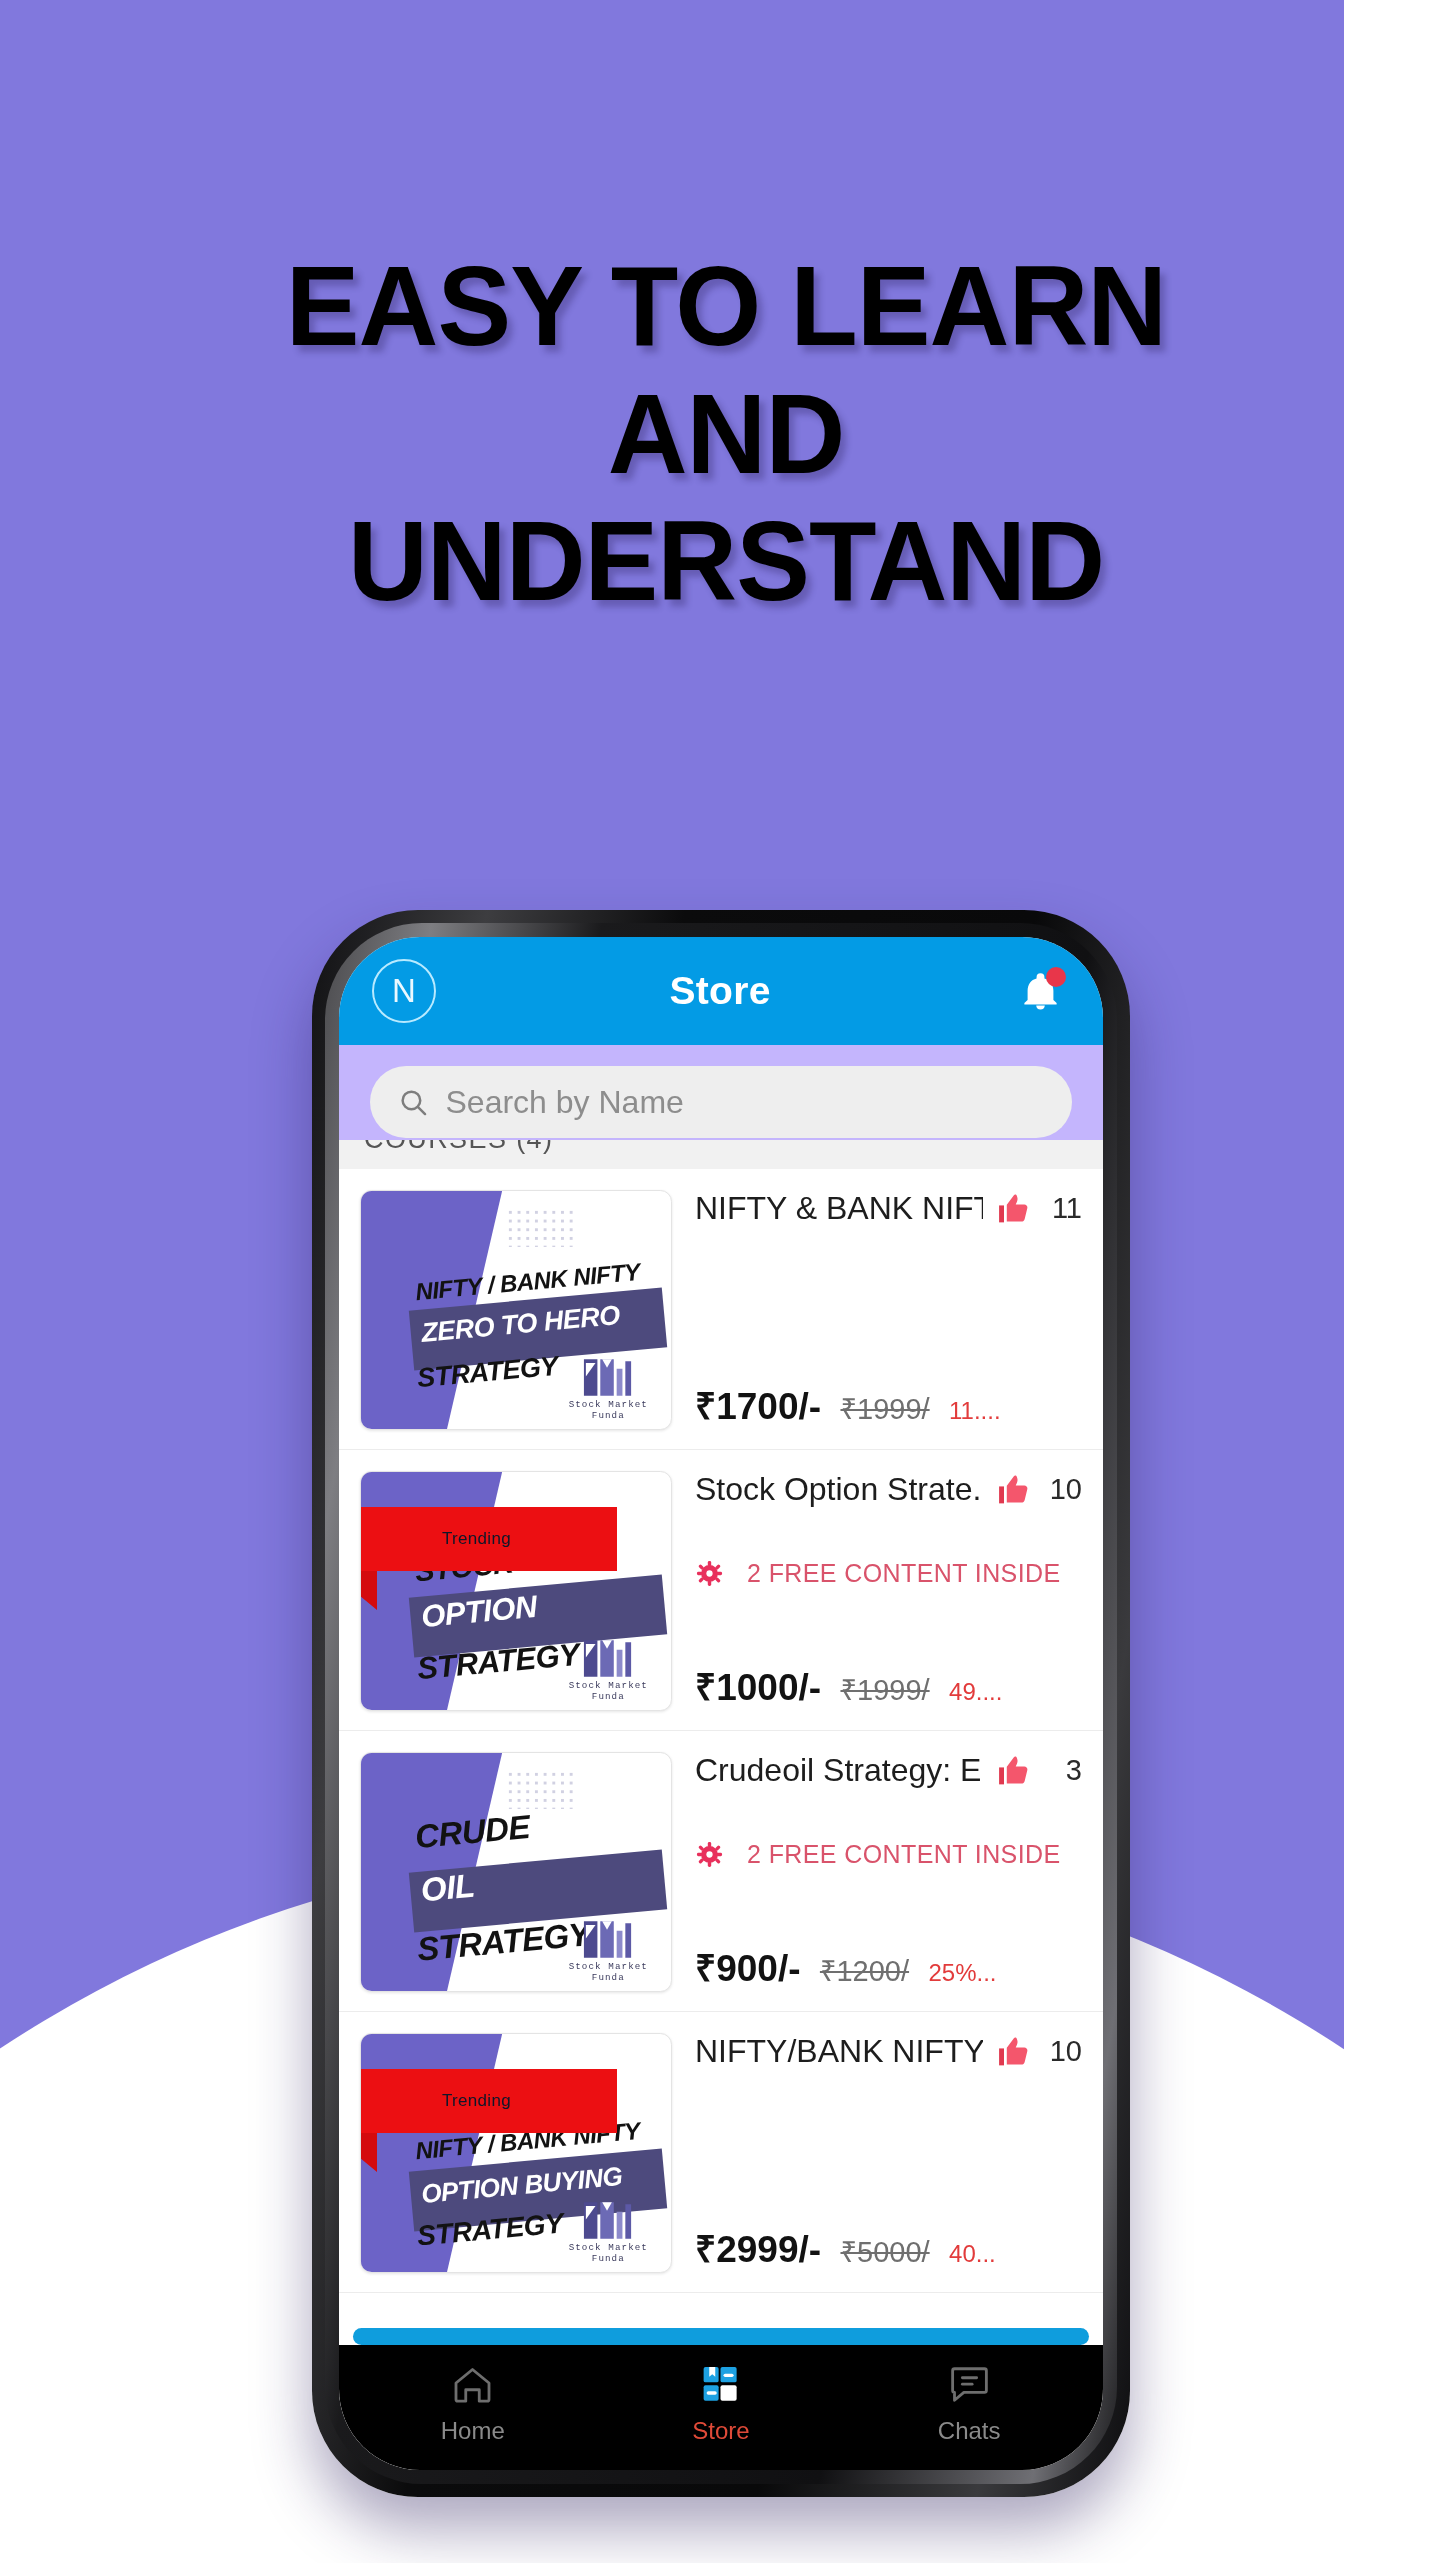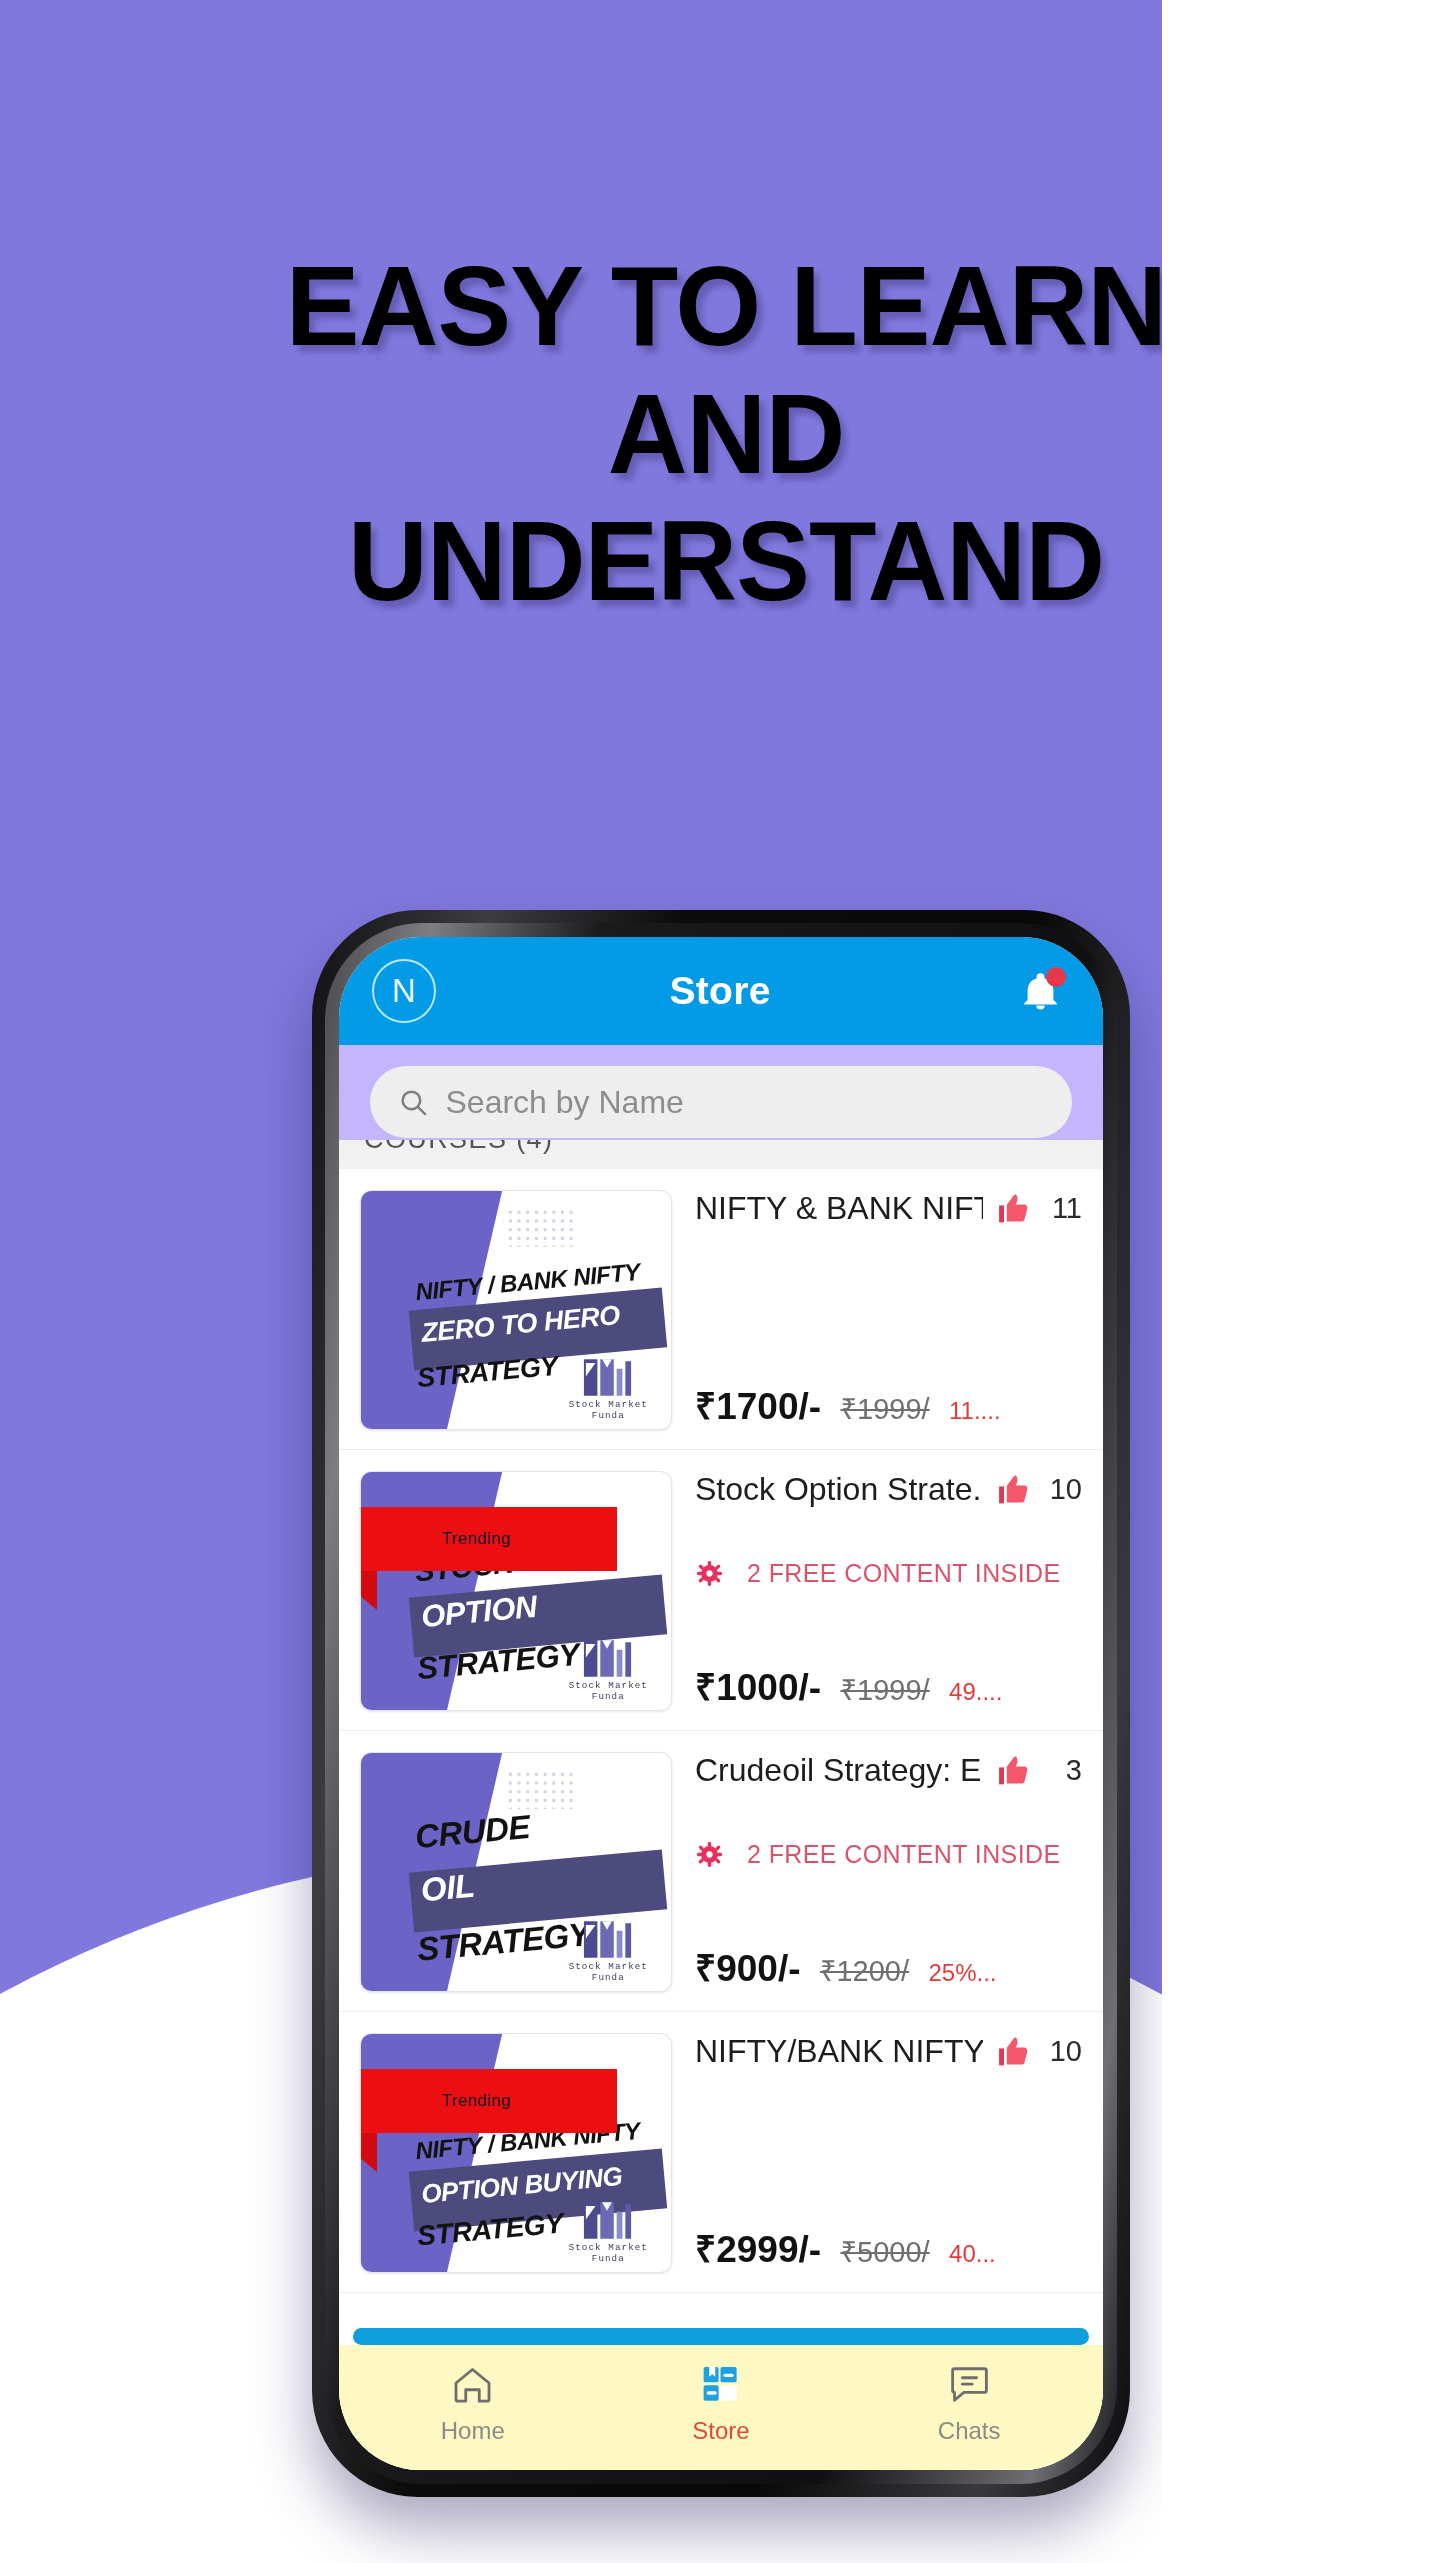--- a/index.html
+++ b/index.html
@@ -6,21 +6,21 @@
     margin: 0;
     padding: 0;
     background: #ffffff;
   }
   body {
     font-family: "Liberation Sans", sans-serif;
   }
 
   .poster {
     position: relative;
-    width: 1162px;
+    width: 1344px;
     height: 2563px;
     overflow: hidden;
     background: #8178dd;
   }
 
   
   .white-arc {
     position: absolute;
     left: 50%;
     top: 1847px;
@@ -368,21 +368,21 @@
     height: 17.4px;
     margin: 0 13.6px;
     border-radius: 9.7px;
     background: #0f9ddd;
   }
   .bottom-nav {
     display: flex;
     align-items: flex-start;
     justify-content: space-around;
     padding: 17.4px 9.7px 25px 9.7px;
-    background: #fef9c3;
+    background: #000000;
   }
   .nav-item {
     display: flex;
     flex-direction: column;
     align-items: center;
     gap: 9.7px;
     width: 25%;
   }
   .nav-item svg { display: block; }
   .nav-label {

